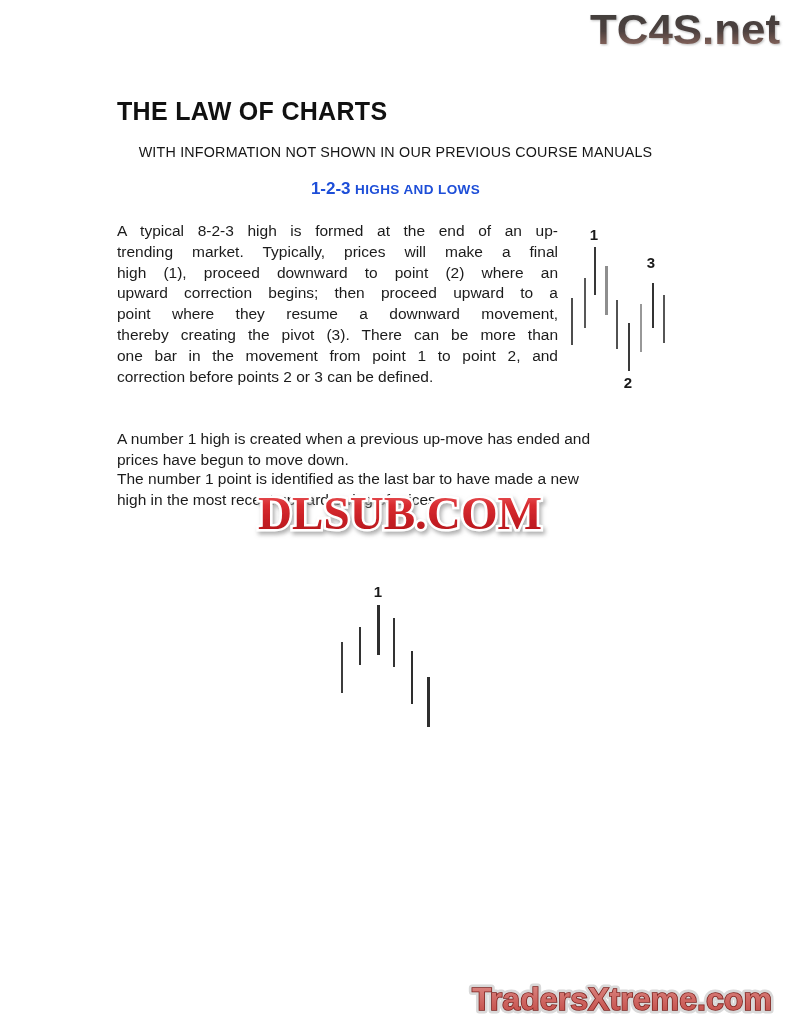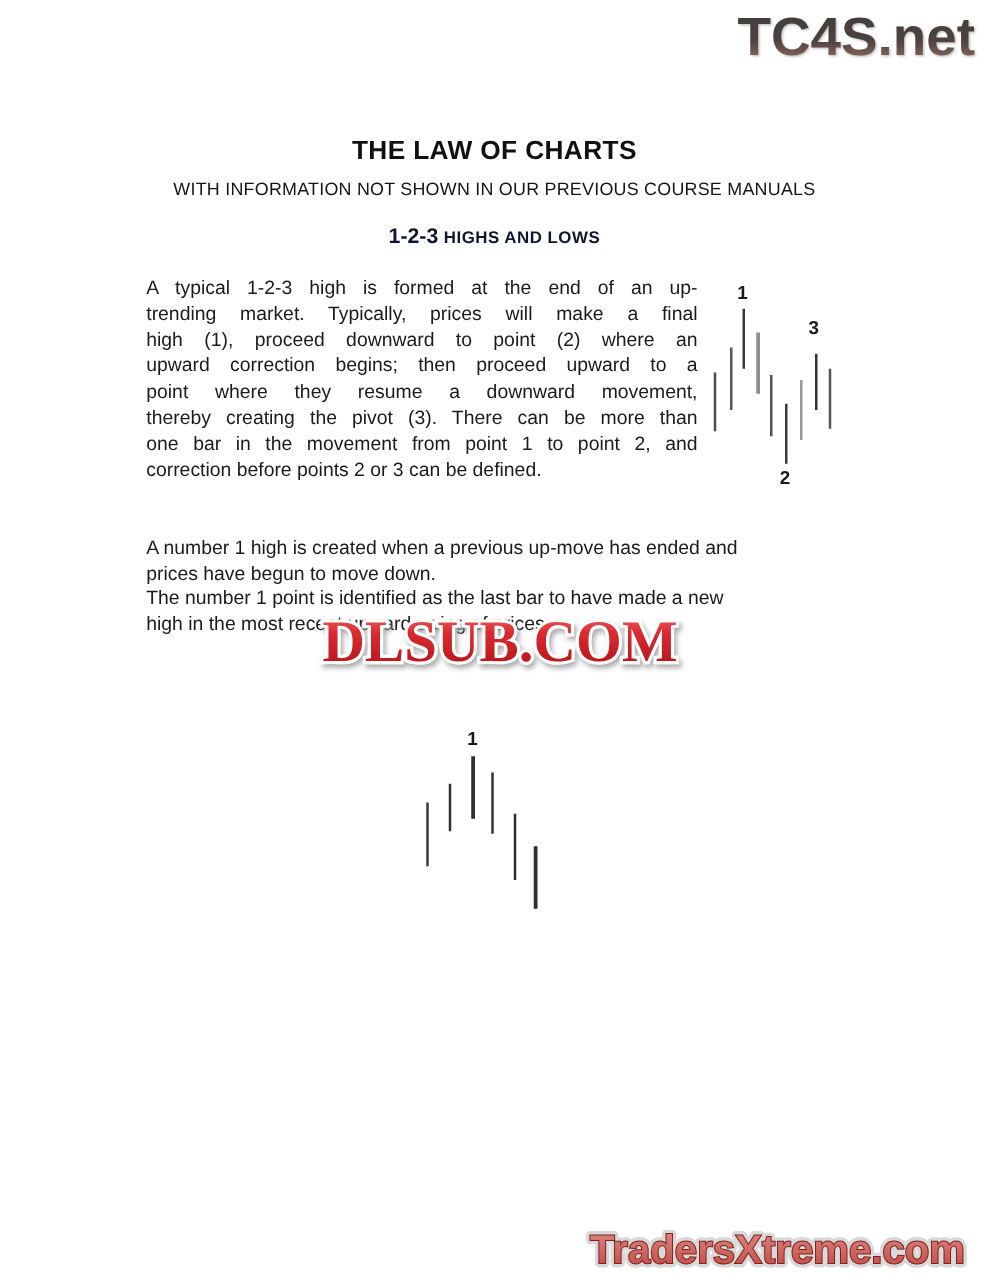--- a/index.html
+++ b/index.html
@@ -5,30 +5,30 @@
   html,body { margin:0; padding:0; background:#ffffff; }
   .page {
     position:relative; width:791px; height:1024px; margin:0 auto;
     background:#ffffff; overflow:hidden;
     font-family:"Liberation Sans", sans-serif; color:#161616;padding-left:44px;
   }
   
   .logo-top { position:absolute; top:2px; left:584px; width:202px; height:52px; }
   
   .title {
-    position:absolute; left:117px; top:109px; width:557px;
-    text-align:center; font-size:21px; font-weight:bold; letter-spacing:0.3px; color:#111;
+    position:absolute; left:117px; top:97px; width:557px;
+    text-align:left; font-size:25px; font-weight:bold; letter-spacing:0.3px; color:#111;
   }
   .subtitle {
     position:absolute; left:87px; top:144px; width:617px;
     text-align:center; font-size:14.3px; letter-spacing:0.2px; color:#161616;
   }
   .section-heading {
     position:absolute; left:117px; top:179px; width:557px;
-    text-align:center; color:#0f172a;
+    text-align:center; color:#1d4ed8;
   }
   .section-heading .num { font-size:17px; font-weight:bold; }
   .section-heading .name { font-size:13.5px; font-weight:bold; letter-spacing:0.4px; }
   
   .para { position:absolute; font-size:15.5px; line-height:20.8px; color:#1b1b1b; }
   .para1 { left:117px; top:221px; width:441px; }
   .para2 { left:117px; top:429px; width:557px; }
   .para3 { left:117px; top:469px; width:557px; }
   .line { white-space:nowrap; }
   .line.just { text-align:justify; text-align-last:justify; white-space:normal; }
@@ -66,21 +66,21 @@
   </svg>
 
   <div class="title">THE LAW OF CHARTS</div>
   <div class="subtitle">WITH INFORMATION NOT SHOWN IN OUR PREVIOUS COURSE MANUALS</div>
   <div class="section-heading">
     <span class="num">1-2-3</span>
     <span class="name">HIGHS AND LOWS</span>
   </div>
 
   <div class="para para1">
-    <div class="line just">A typical 1-2-3 high is formed at the end of an up-</div>
+    <div class="line just">A typical 8-2-3 high is formed at the end of an up-</div>
     <div class="line just">trending market.  Typically, prices will make a final</div>
     <div class="line just">high (1), proceed downward to point (2) where an</div>
     <div class="line just">upward correction begins; then proceed upward  to a</div>
     <div class="line just">point where they resume a downward movement,</div>
     <div class="line just">thereby creating the pivot (3).  There can be more than</div>
     <div class="line just">one bar in the movement from point 1 to point 2, and</div>
     <div class="line">correction before points 2 or 3 can be defined.</div>
   </div>
 
   <div class="chart chart1">

